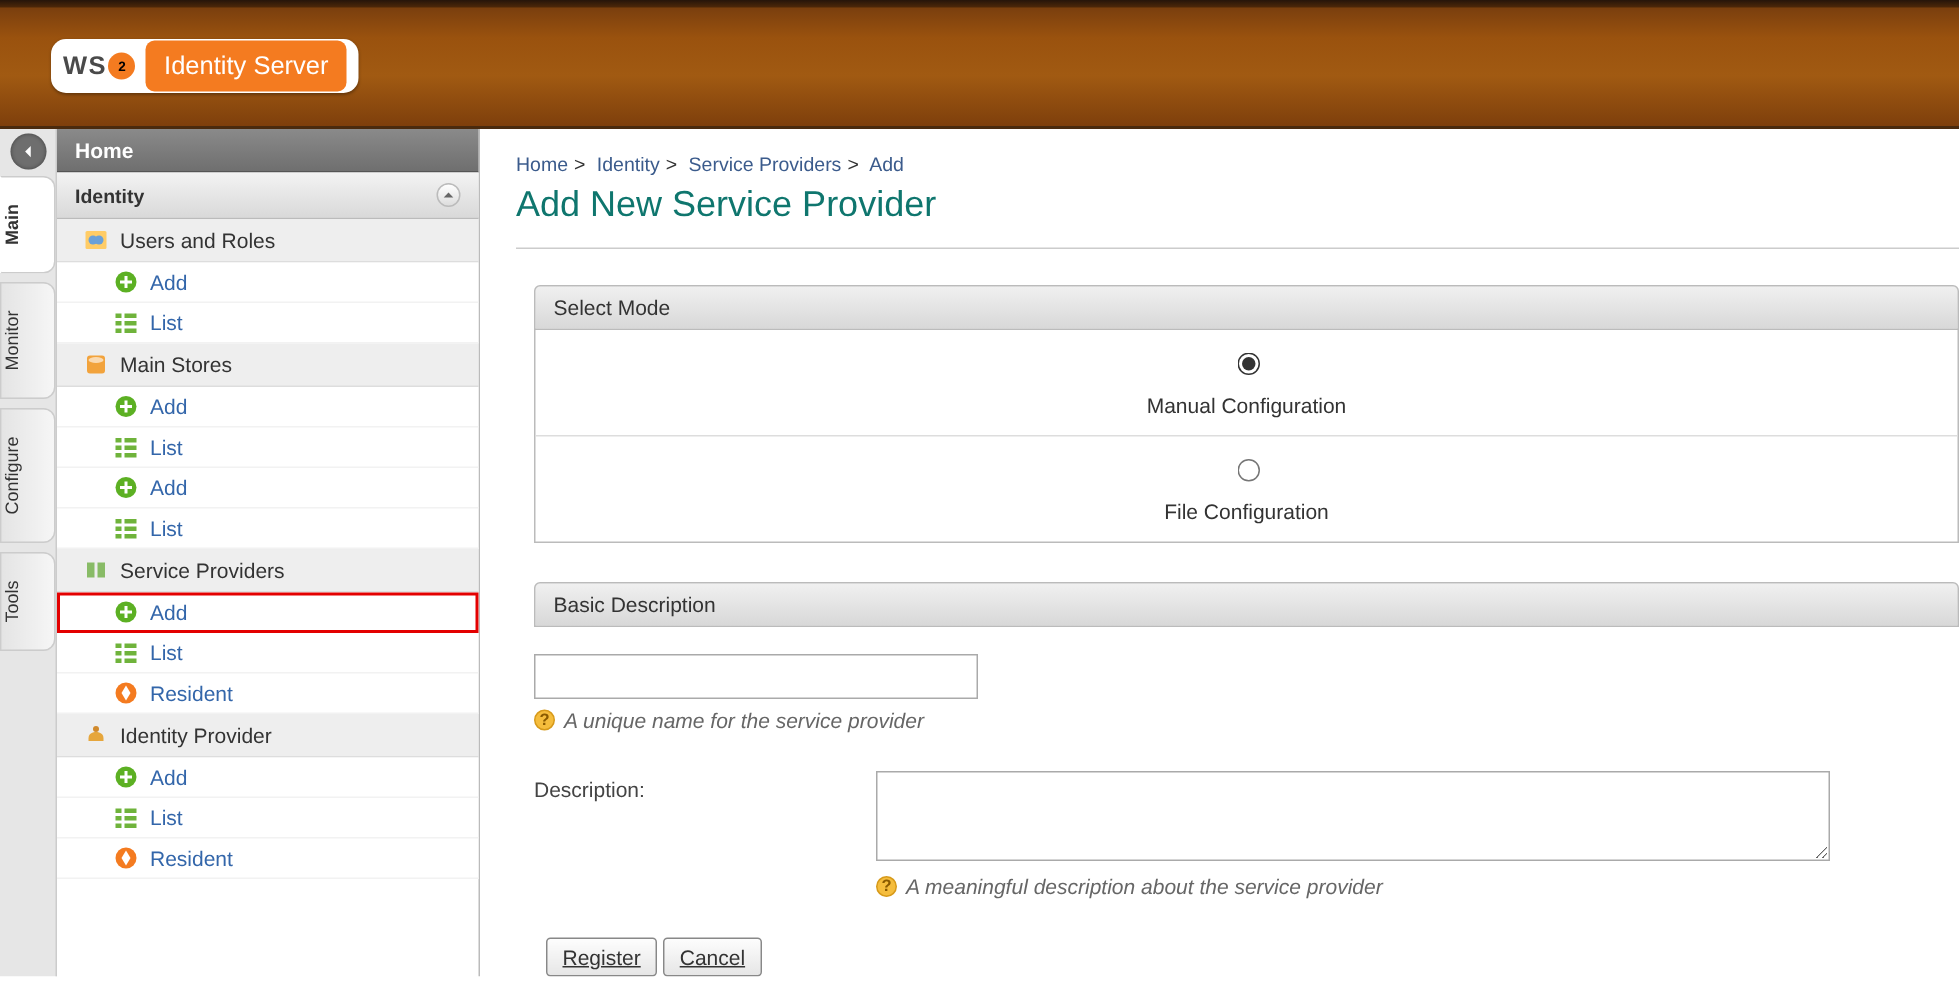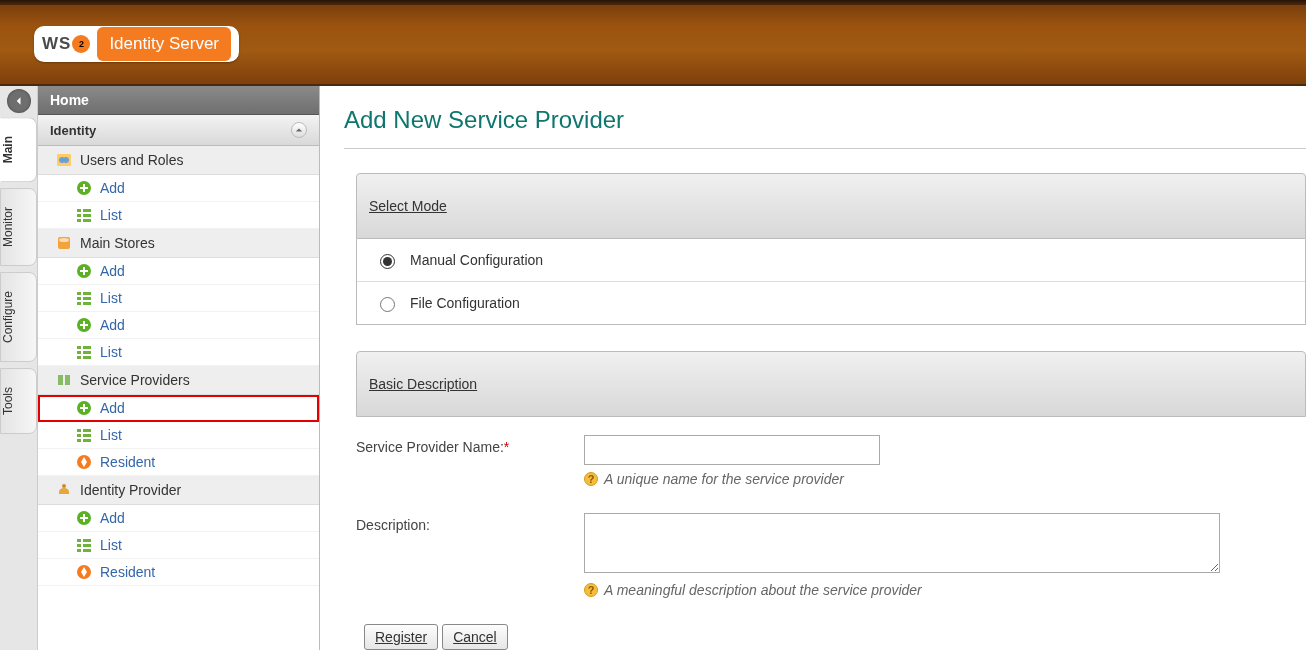--- a/index.html
+++ b/index.html
@@ -147,30 +147,31 @@
   .page-title { font-size:24px; color:#0f766e; margin:4px 0 14px; font-weight:normal;}
   .hr { border-top:1px solid #ccc; margin-bottom:24px;}
 
   .panel {
     margin-left:12px;
   }
   .panel-header {
     background: linear-gradient(#f0f0f0,#d8d8d8);
     border:1px solid #bbb;
     border-radius:4px 4px 0 0;
-    padding:24px 12px;
-    font-size:14px; color:#333;text-decoration:underline;
+    padding:6px 12px;
+    font-size:14px; color:#333;
   }
   .radio-block {
     border:1px solid #bbb; border-top:none;
   }
   .radio-row {
     padding:12px 18px;
     display:flex; align-items:center; gap:12px;
     font-size:14px;
+    flex-direction:column;
   }
   .radio-row + .radio-row { border-top:1px solid #ddd;}
   .radio-row input[type=radio]{ width:15px;height:15px; accent-color:#333;}
   .spacer { height:26px;}
   .form-area { margin-left:12px; margin-top:18px;}
   .form-row { display:flex; align-items:flex-start; margin-bottom:26px;}
   .form-label { width:228px; color:#444; font-size:14px; padding-top:4px;}
   .req { color:#c00;}
   .form-field {}
   .form-field input[type=text]{
@@ -418,20 +419,26 @@
                 </svg>
               </span>
             <span>Resident</span>
           </div>
         </div>
       </div>
     </div>
   </div>
 
   <div class="main">
+    <div class="breadcrumb">
+      <a href="#">Home</a><span class="sep">&gt;</span>
+      <a href="#">Identity</a><span class="sep">&gt;</span>
+      <a href="#">Service Providers</a><span class="sep">&gt;</span>
+      <span>Add</span>
+    </div>
     <h1 class="page-title">Add New Service Provider</h1>
     <div class="hr"></div>
 
     <div class="panel">
       <div class="panel-header">Select Mode</div>
       <div class="radio-block">
         <label class="radio-row">
           <input type="radio" name="mode" checked="" style="">
           <span>Manual Configuration</span>
         </label>
@@ -443,23 +450,20 @@
     </div>
 
     <div class="spacer"></div>
 
     <div class="panel">
       <div class="panel-header">Basic Description</div>
     </div>
 
     <div class="form-area">
       <div class="form-row">
-        <div class="form-label">
-          <span>Service Provider Name:</span><span class="req">*</span>
-        </div>
         <div class="form-field">
           <input type="text" value="" style="">
           <div class="hint">
             <span class="hint-ic">?</span>
             <span>A unique name for the service provider</span>
           </div>
         </div>
       </div>
       <div class="form-row">
         <div class="form-label">Description:</div>

